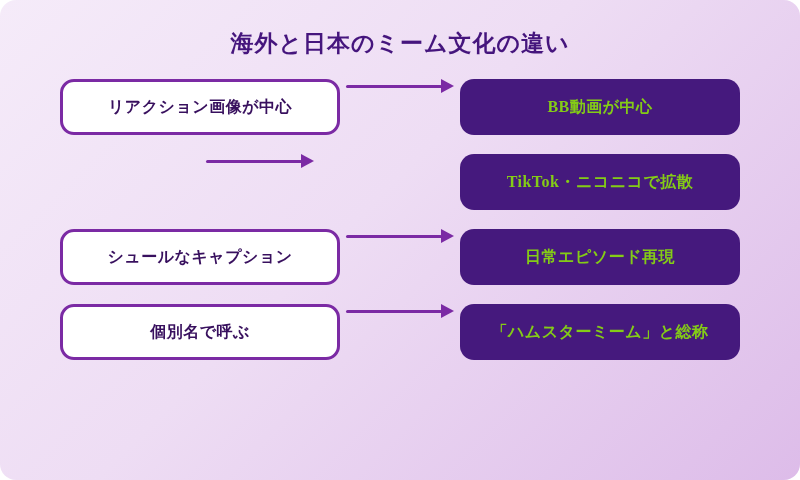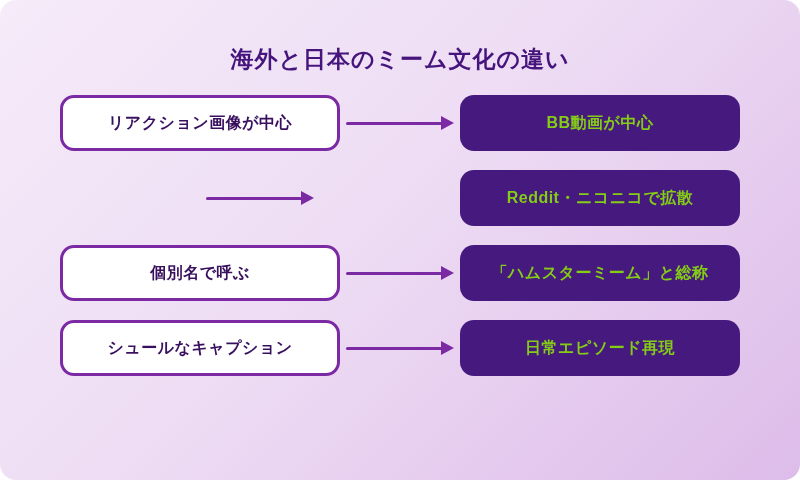--- a/index.html
+++ b/index.html
@@ -11,21 +11,21 @@
   .card {
     position: relative;
     width: 800px;
     height: 480px;
     border-radius: 16px;
     background: linear-gradient(135deg, #f5ebf9 0%, #eeddf4 45%, #ddbce9 100%);
     overflow: hidden;
     box-sizing: border-box;
   }
   .title {
-    margin: 16px;
+    margin: 0;
     padding-top: 28px;
     text-align: center;
     font-size: 23px;
     font-weight: bold;
     color: #45157d;
     letter-spacing: 1px;
   }
   .col-headers {
     display: flex;
     margin: 24px 60px 0 60px;
@@ -37,23 +37,24 @@
     font-size: 16px;
     font-weight: bold;
     color: #45157d;
     letter-spacing: 1px;
   }
   .rows {
     margin: 20px 60px 0 60px;
   }
   .row {
     display: flex;
-    align-items: center;
+    align-items: flex-start;
     height: 56px;
     margin-bottom: 19px;
+    font-family: Liberation Serif, serif;
   }
   .box {
     width: 280px;
     height: 56px;
     box-sizing: border-box;
     border-radius: 14px;
     display: flex;
     align-items: center;
     justify-content: center;
     font-size: 16px;
@@ -109,35 +110,35 @@
         <div class="arrow-head"></div>
       </div>
       <div class="box box-right">BB動画が中心</div>
     </div>
 
     <div class="row">
       <div class="arrow">
         <div class="arrow-line"></div>
         <div class="arrow-head"></div>
       </div>
-      <div class="box box-right">Reddit・ニコニコで拡散</div>
+      <div class="box box-right">TikTok・ニコニコで拡散</div>
+    </div>
+
+    <div class="row">
+      <div class="box box-left">シュールなキャプション</div>
+      <div class="arrow">
+        <div class="arrow-line"></div>
+        <div class="arrow-head"></div>
+      </div>
+      <div class="box box-right">日常エピソード再現</div>
     </div>
 
     <div class="row">
       <div class="box box-left">個別名で呼ぶ</div>
       <div class="arrow">
         <div class="arrow-line"></div>
         <div class="arrow-head"></div>
       </div>
       <div class="box box-right">「ハムスターミーム」と総称</div>
     </div>
 
-    <div class="row">
-      <div class="box box-left">シュールなキャプション</div>
-      <div class="arrow">
-        <div class="arrow-line"></div>
-        <div class="arrow-head"></div>
-      </div>
-      <div class="box box-right">日常エピソード再現</div>
-    </div>
-
   </div>
 </div>
 
 </body></html>

